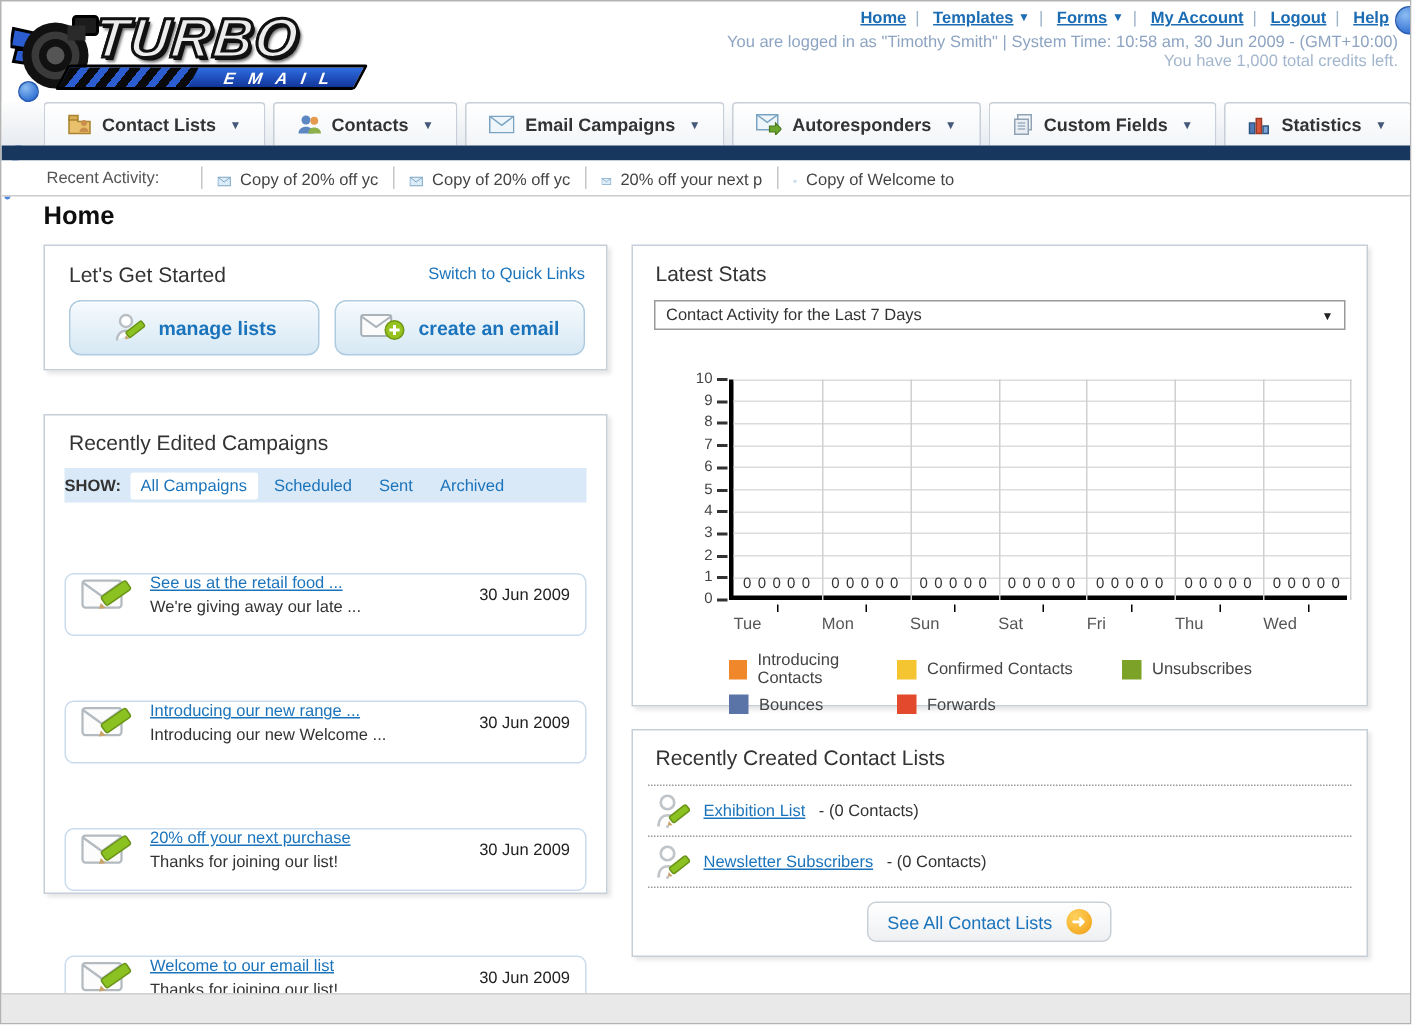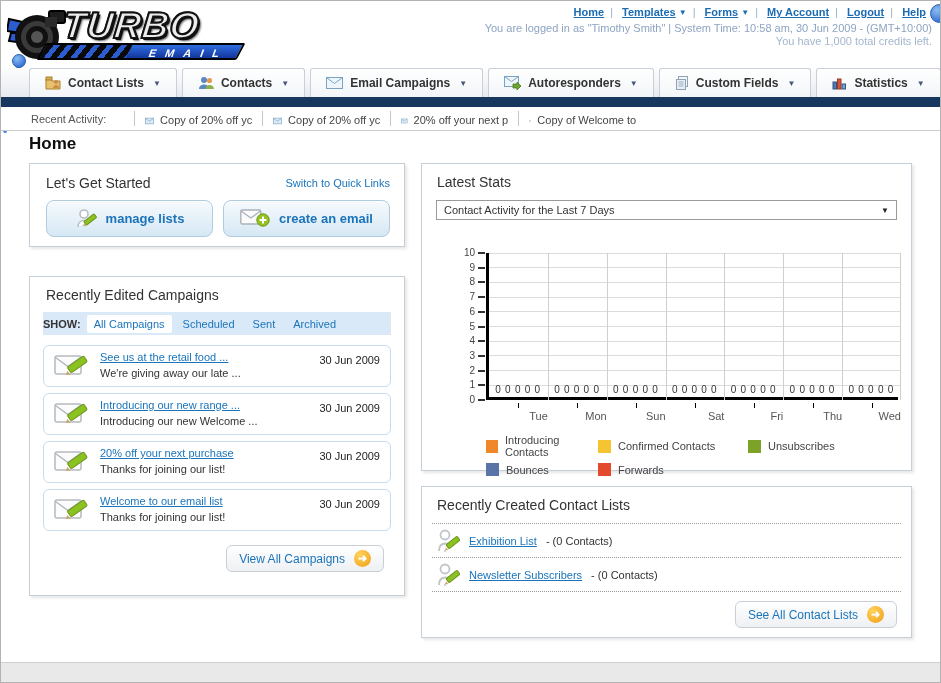--- a/index.html
+++ b/index.html
@@ -79,22 +79,22 @@
 
   
   .p-campaigns { left:28px; top:275px; width:376px; height:320px; }
   .camp-title { padding:10px 0 0 16px; }
   .show-bar { margin:9px 13px 0 13px; height:23px; background:#d9e9f7; display:flex;
               align-items:center; font-size:11px; padding:0 0; gap:4px; }
   .show-label { color:#333; font-weight:bold; margin-right:2px; }
   .filter { color:#1b74bb; cursor:pointer; padding:3px 7px; text-decoration:none; }
   .filter.active { background:#fff; color:#1b74bb; border-radius:2px; }
   .camp-list { padding:10px 13px 0 13px; display:flex; flex-direction:column; gap:6px; }
-  .camp-card { display:flex; align-items:center; gap:10px; height:42px; background:#fff;
-               border:1px solid #c8dcee; border-radius:6px; padding:0 10px; cursor:pointer; }
+  .camp-card { display:flex; align-items:flex-start; gap:10px; height:42px; background:#fff;
+               border:1px solid #c8dcee; border-radius:6px; padding:0 10px; cursor:pointer;margin-top:37px; }
   .camp-text { flex:1; min-width:0; }
   .camp-title-link { font-size:11px; color:#1b74bb; text-decoration:underline; cursor:pointer; display:block; }
   .camp-sub { font-size:11px; color:#333; margin-top:2px; }
   .camp-date { font-size:11px; color:#222; white-space:nowrap; align-self:flex-start; margin-top:8px; }
   .view-all-row { display:flex; justify-content:flex-end; padding:14px 20px 0 0; }
   .pill-btn { display:inline-flex; align-items:center; gap:9px; height:27px; padding:0 12px;
               background:linear-gradient(#ffffff,#eef0f3); border:1px solid #c9cfd6; border-radius:6px;
               font-size:12px; color:#1b74bb; cursor:pointer; }
   .go-circle { width:17px; height:17px; border-radius:50%; background:radial-gradient(circle at 35% 30%, #ffd35e, #f09d13);
                color:#fff; font-size:11px; font-weight:bold; display:flex; align-items:center; justify-content:center; }
@@ -108,35 +108,35 @@
   .stats-select .dd-caret { font-size:8px; color:#222; }
 
   .chart-plot { position:relative; margin:33px 0 0 64px; width:412px; height:147px;
                 border-left:3px solid #000; border-bottom:3px solid #000; }
   .hgrid { position:absolute; left:0; width:412px; height:1px; background:#dcdcdc; }
   .vgrid { position:absolute; top:0; width:1px; height:147px; background:#cfcfcf; }
   .ytickdash { position:absolute; left:-11px; width:7px; height:2px; background:#333; }
   .ylabel { position:absolute; left:-30px; width:16px; text-align:right; font-size:10px; color:#444; }
   .vallabel { position:absolute; font-size:10px; color:#333; }
   .xtick { position:absolute; top:150px; width:1px; height:5px; background:#000; }
-  .xlabel { position:absolute; top:157px; text-align:right; font-size:11px; color:#555; }
+  .xlabel { position:absolute; top:157px; text-align:left; font-size:11px; color:#555; }
   .chart-legend { margin:34px 0 0 64px; display:grid; grid-template-columns:112px 150px auto;
                   row-gap:5px; font-size:11px; color:#444; }
   .legend-item { display:flex; align-items:center; gap:7px; }
   .swatch { width:13px; height:13px; display:inline-block; }
 
   
   .p-contacts { left:420px; top:485px; width:491px; height:152px; }
   .cl-title { padding:10px 0 0 15px; }
   .dotline { border-bottom:1px dotted #999; margin:0 10px; }
   .dotline.first { margin-top:10px; }
   .cl-item { display:flex; align-items:center; gap:9px; height:33px; padding-left:14px; }
   .cl-link { font-size:11px; color:#1b74bb; text-decoration:underline; cursor:pointer; }
   .cl-suffix { font-size:11px; color:#333; }
-  .see-all-row { display:flex; justify-content:flex-end; padding:9px 14px 0 0; }
+  .see-all-row { display:flex; justify-content:center; padding:9px 14px 0 0; }
 
   .footer { position:absolute; left:0; bottom:0; width:941px; height:20px; background:#e9e9e9;
             border-top:1px solid #cfcfcf; }
   .content-end { position:absolute; left:0; top:662px; width:941px; height:1px; background:#d5d5d5; }
 </style>
 </head>
 <body>
 
 <div class="page">
 

